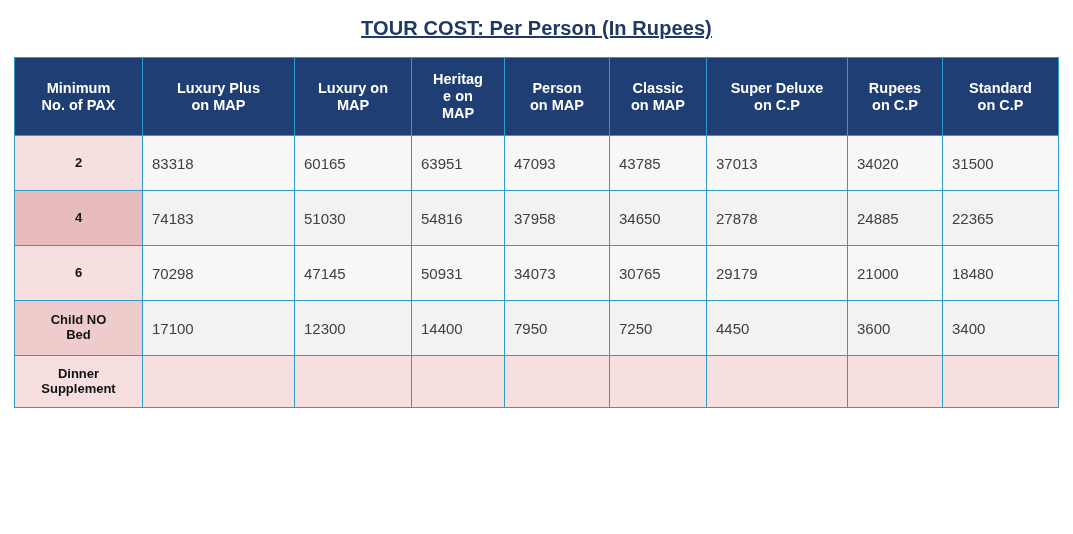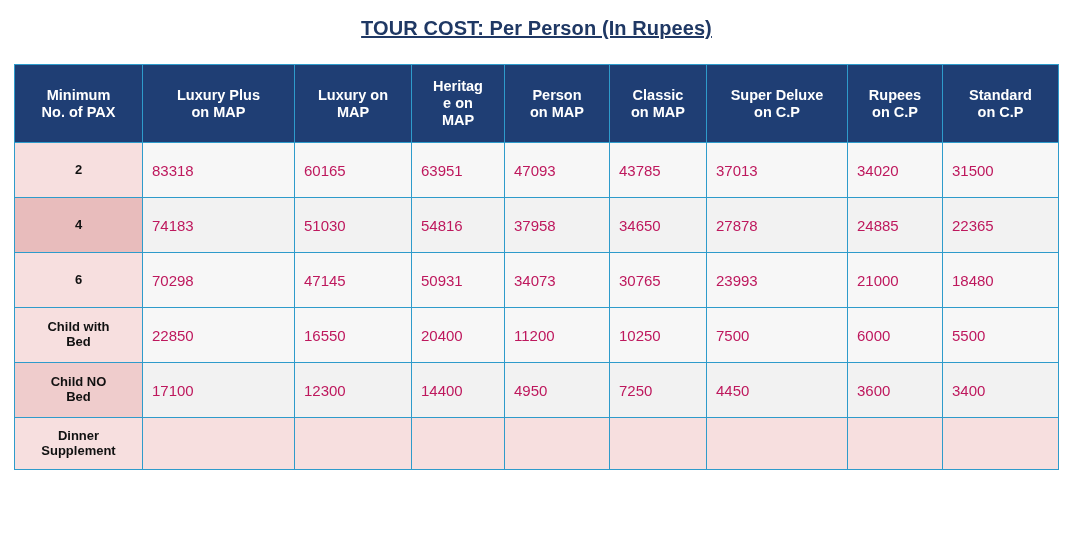--- a/index.html
+++ b/index.html
@@ -24,21 +24,21 @@
     color: #1F3864;
     font-size: 20px;
     font-weight: bold;
     text-decoration: underline;
     padding-top: 17px;
     letter-spacing: 0.1px;
   }
   .table-wrap {
     position: absolute;
     left: 14px;
-    top: 64px;
+    top: 57px;
     width: 1044px;
   }
   table.cost {
     border-collapse: collapse;
     width: 1044px;
     table-layout: fixed;
   }
   table.cost th, table.cost td {
     border: 1px solid #2E9BCB;
     padding: 0;
@@ -62,21 +62,21 @@
     font-size: 13px;
     font-weight: bold;
     color: #111111;
     text-align: center;
     line-height: 1.15;
     padding: 2px 4px;
     box-sizing: border-box;
   }
   tbody td.val {
     font-size: 15px;
-    color: #be185d;
+    color: #404040;
     text-align: left;
     padding: 0 0 0 9px;
     background: #F7F7F7;
     box-sizing: border-box;
   }
   tbody tr.alt td.val {
     background: #F2F2F2;
   }
   tbody td.val.empty {
     background: #F7DFDF;
@@ -197,50 +197,36 @@
 
         <tr class="r3">
           <td class="rowlabel tint-light">
             <div>6</div>
           </td>
           <td class="val">70298</td>
           <td class="val">47145</td>
           <td class="val">50931</td>
           <td class="val">34073</td>
           <td class="val">30765</td>
-          <td class="val">23993</td>
+          <td class="val">29179</td>
           <td class="val">21000</td>
           <td class="val">18480</td>
         </tr>
 
 
-        <tr class="r5">
-          <td class="rowlabel tint-light">
-            <div>Child with</div>
-            <div>Bed</div>
-          </td>
-          <td class="val">22850</td>
-          <td class="val">16550</td>
-          <td class="val">20400</td>
-          <td class="val">11200</td>
-          <td class="val">10250</td>
-          <td class="val">7500</td>
-          <td class="val">6000</td>
-          <td class="val">5500</td>
-        </tr>
 
         <tr class="r6 alt">
           <td class="rowlabel tint-med">
             <div>Child NO</div>
             <div>Bed</div>
           </td>
           <td class="val">17100</td>
           <td class="val">12300</td>
           <td class="val">14400</td>
-          <td class="val">4950</td>
+          <td class="val">7950</td>
           <td class="val">7250</td>
           <td class="val">4450</td>
           <td class="val">3600</td>
           <td class="val">3400</td>
         </tr>
 
         <tr class="r7">
           <td class="rowlabel tint-light">
             <div>Dinner</div>
             <div>Supplement</div>

